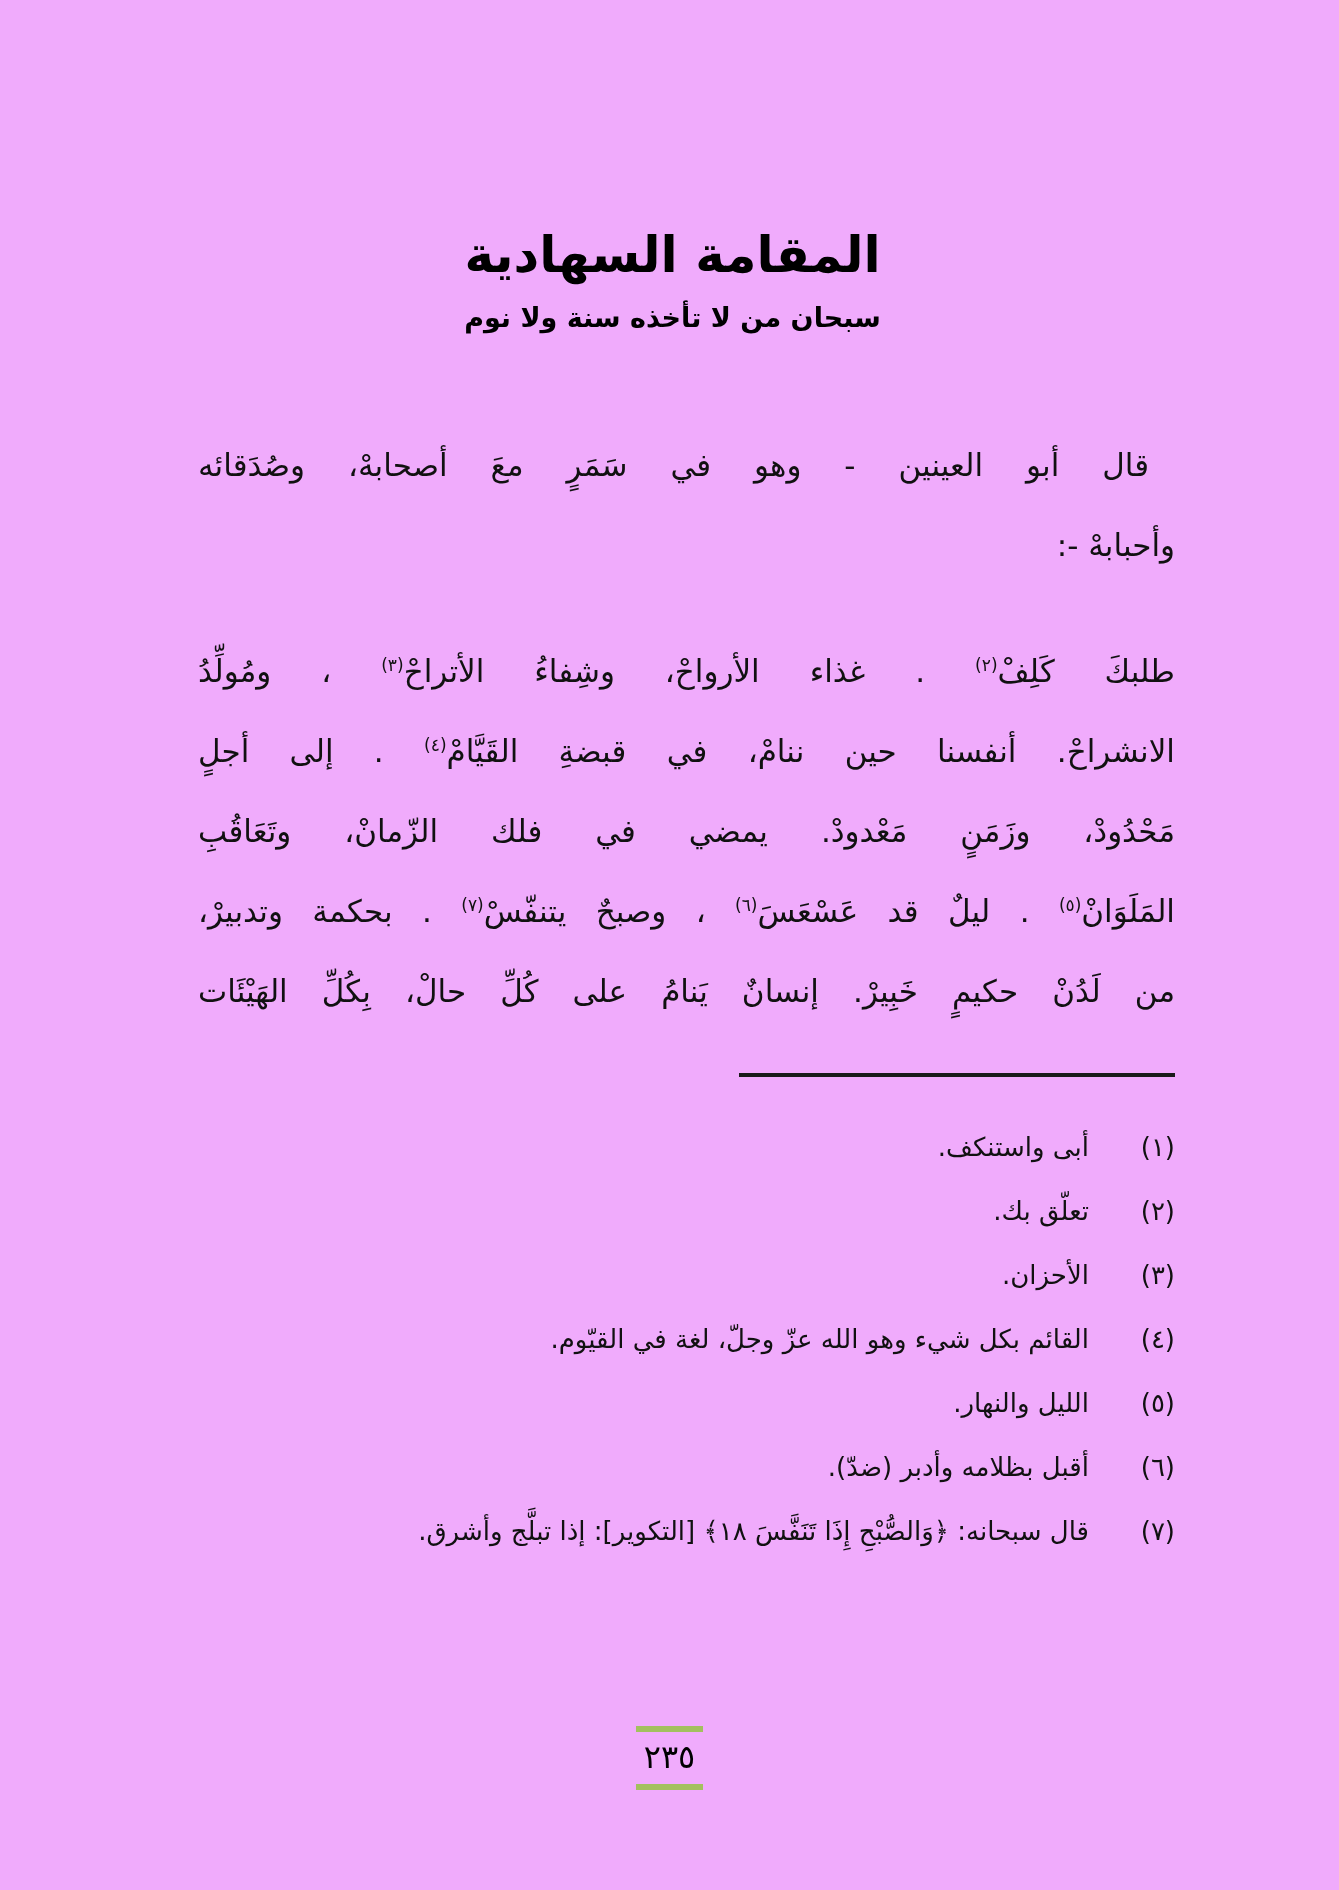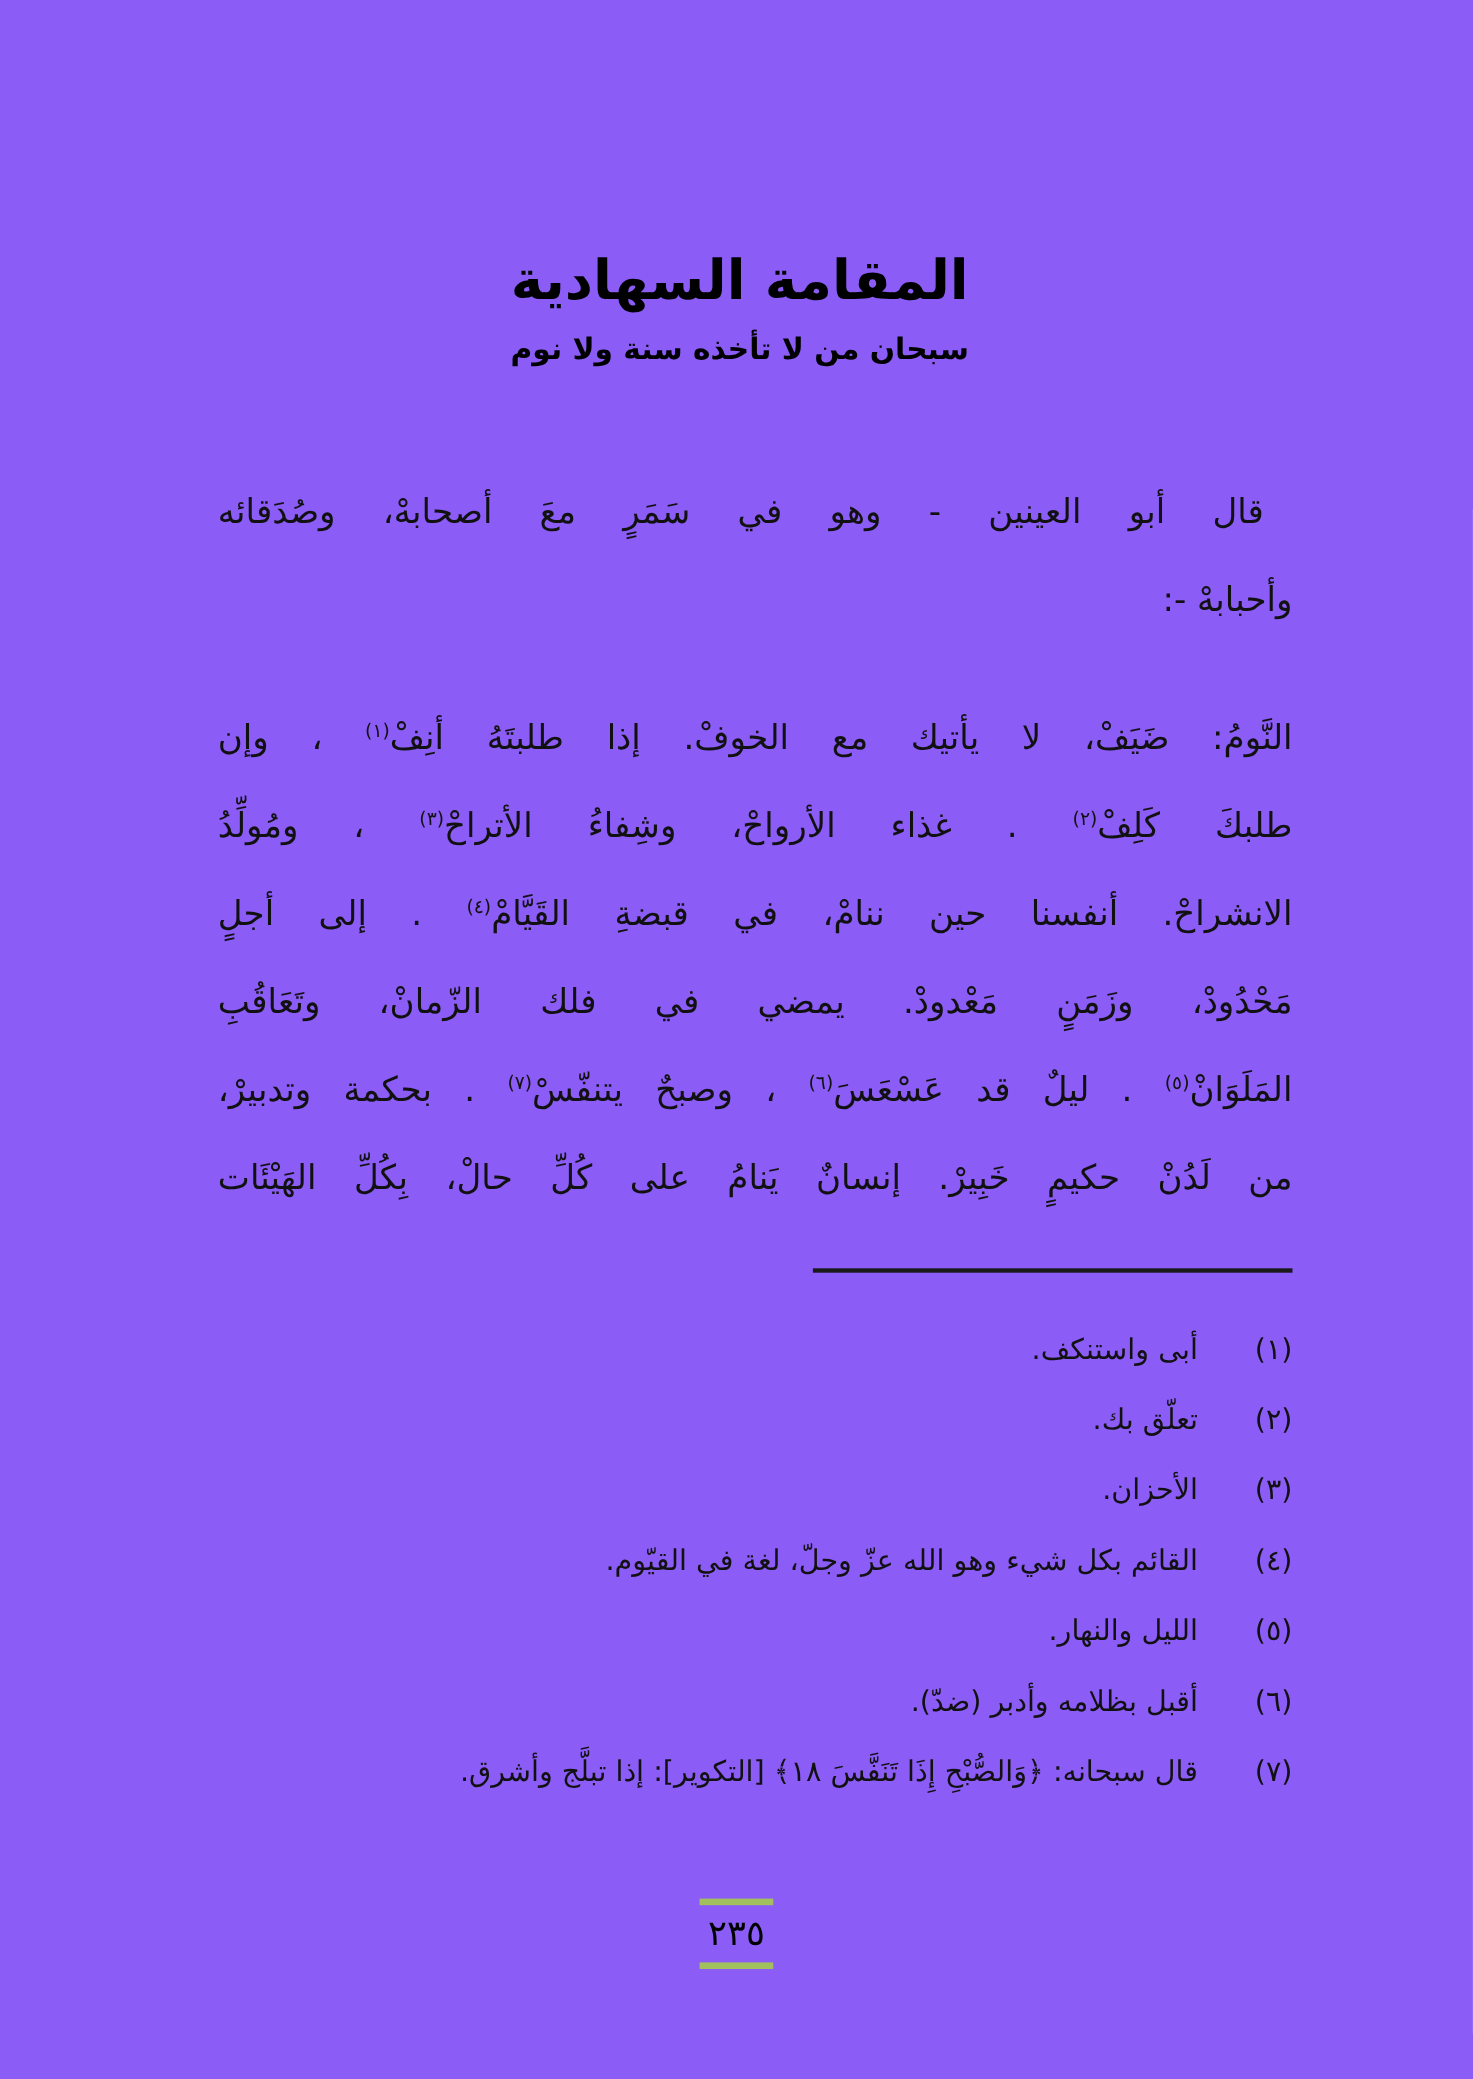--- a/index.html
+++ b/index.html
@@ -1,19 +1,19 @@
 <!DOCTYPE html>
 <html lang="ar" dir="rtl" style="--accent: #a3c05e;"><head>
 <meta charset="utf-8">
 <style>
   html,body{margin:0;padding:0;background:#ffffff;}
   .page{
     position:relative;
     width:1339px;height:1890px;
-    background:#8b5cf6;
+    background:#f0abfc;
     font-family:"DejaVu Sans", sans-serif;
     direction:rtl;
     color:#111;
     overflow:hidden;
   }
   .content{padding:226px 164px 0 170px;}
   .title{
     margin:0;
     text-align:center;
     font-size:50px;
@@ -95,21 +95,20 @@
     <h1 class="title">المقامة السهادية</h1>
 
     <h2 class="subtitle">سبحان من لا تأخذه سنة ولا نوم</h2>
 
     <div class="intro" id="intro">
         <div class="tline just first">قال أبو العينين - وهو في سَمَرٍ معَ أصحابهْ، وصُدَقائه</div>
         <div class="tline">وأحبابهْ -:</div>
       </div>
 
     <div class="bodytext" id="bodytext">
-        <div class="tline just">النَّومُ: ضَيَفْ، لا يأتيك مع الخوفْ. إذا طلبتَهُ أنِفْ<sup class="fnref">(١)</sup> ، وإن</div>
         <div class="tline just">طلبكَ كَلِفْ<sup class="fnref">(٢)</sup> . غذاء الأرواحْ، وشِفاءُ الأتراحْ<sup class="fnref">(٣)</sup> ، ومُولِّدُ</div>
         <div class="tline just">الانشراحْ. أنفسنا حين ننامْ، في قبضةِ القَيَّامْ<sup class="fnref">(٤)</sup> . إلى أجلٍ</div>
         <div class="tline just">مَحْدُودْ، وزَمَنٍ مَعْدودْ. يمضي في فلك الزّمانْ، وتَعَاقُبِ</div>
         <div class="tline just">المَلَوَانْ<sup class="fnref">(٥)</sup> . ليلٌ قد عَسْعَسَ<sup class="fnref">(٦)</sup> ، وصبحٌ يتنفّسْ<sup class="fnref">(٧)</sup> . بحكمة وتدبيرْ،</div>
         <div class="tline just">من لَدُنْ حكيمٍ خَبِيرْ. إنسانٌ يَنامُ على كُلِّ حالْ، بِكُلِّ الهَيْئَات</div>
       </div>
 
     <div class="fn-sep"></div>
 
     <div class="footnotes" id="footnotes">

